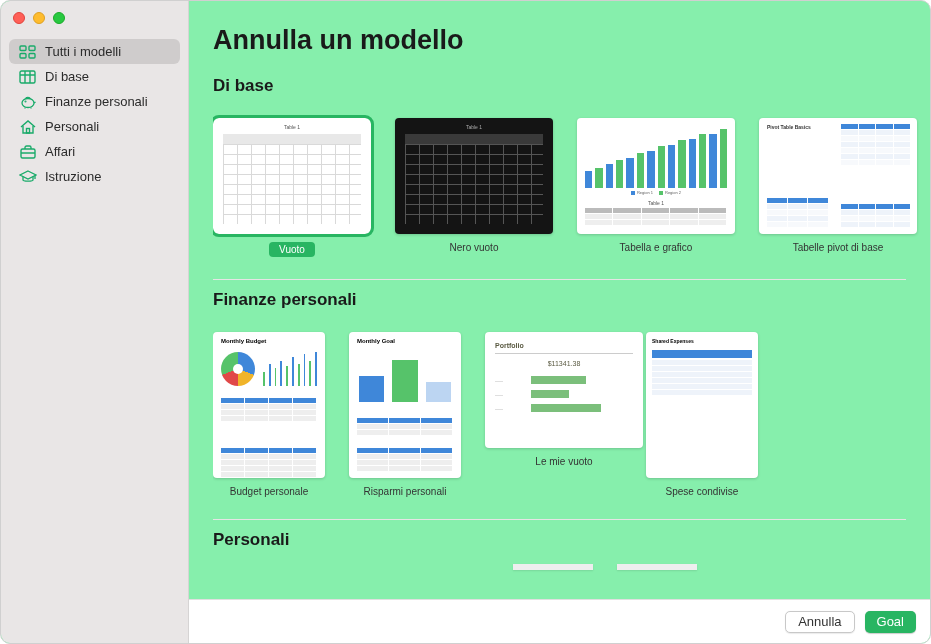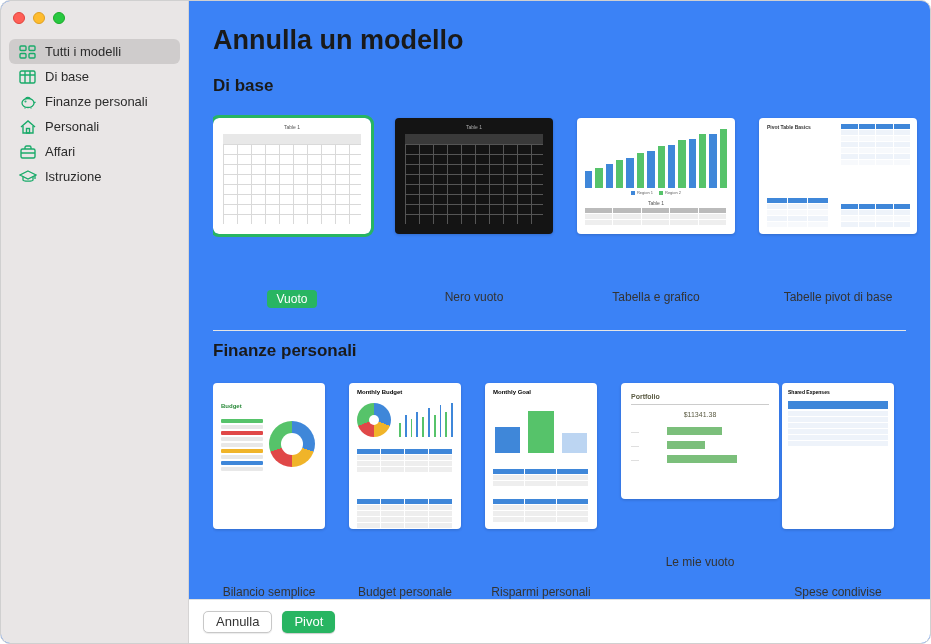--- a/index.html
+++ b/index.html
@@ -1,17 +1,17 @@
 <!DOCTYPE html>
 <html><head>
 <meta charset="utf-8">
 <style>
   * { box-sizing: border-box; margin: 0; padding: 0; }
   html, body { width: 931px; height: 644px; overflow: hidden; font-family: -apple-system, "Helvetica Neue", Arial, sans-serif; background: #fff; }
-  .window { width: 931px; height: 644px; display: flex; flex-direction: column; border: 1px solid #d0d0d0; border-radius: 10px; overflow: hidden; position: relative; background: #3b82f6; }
+  .window { width: 931px; height: 644px; display: flex; flex-direction: column; border: 1px solid #d0d0d0; border-radius: 10px; overflow: hidden; position: relative; background: #86efac; }
   .body-row { flex: 1; display: flex; min-height: 0; }
 
   
   .sidebar { width: 188px; background: #e9e6e6; display: flex; flex-direction: column; border-right: 1px solid #d6d4d4; }
   .traffic { height: 34px; display: flex; align-items: center; gap: 8px; padding-left: 12px; }
   .tl { width: 12px; height: 12px; border-radius: 50%; }
   .tl.red { background: #ff5f57; border: 0.5px solid #e0443e; }
   .tl.yellow { background: #febc2e; border: 0.5px solid #dea123; }
   .tl.green { background: #28c840; border: 0.5px solid #1aab29; }
   .nav { padding: 4px 8px; display: flex; flex-direction: column; gap: 0; }
@@ -27,25 +27,25 @@
   .section-title { font-size: 17px; font-weight: 700; color: #1a1a1a; margin: 10px 0 0 0; }
   .divider { height: 1px; background: #e5e5e5; margin: 8px 24px 0 0; }
   .template-row { display: flex; gap: 24px; padding: 22px 0 14px 0; overflow: hidden; }
   .template { display: flex; flex-direction: column; align-items: center; gap: 8px; width: 158px; flex-shrink: 0; cursor: default; }
   .template.wide { width: 158px; }
   .template.narrow { width: 112px; }
   .thumb { width: 100%; border-radius: 4px; box-shadow: 0 1px 3px rgba(0,0,0,0.18); background: #fff; position: relative; overflow: hidden; }
   .thumb.wide { height: 116px; }
   .thumb.narrow { height: 146px; width: 112px; }
   .thumb.selected { outline: 3px solid #28b562; outline-offset: 0; border-radius: 6px; }
-  .tmpl-label { font-size: 12px; color: #333; text-align: center; margin-top: 48px; }
+  .tmpl-label { font-size: 10px; color: #333; text-align: center; }
   .tmpl-label.badge { background: #28b562; color: #fff; padding: 2px 10px; border-radius: 4px; font-weight: 500; }
 
   
-  .footer { height: 44px; border-top: 1px solid #e0e0e0; display: flex; align-items: center; justify-content: flex-start; gap: 10px; padding: 0 14px; background: #fff; }
+  .footer { height: 44px; border-top: 1px solid #e0e0e0; display: flex; align-items: center; justify-content: flex-end; gap: 10px; padding: 0 14px; background: #fff; }
   .btn { height: 22px; padding: 0 12px; border-radius: 5px; font-size: 13px; display: flex; align-items: center; cursor: default; }
   .btn.secondary { background: #fff; border: 1px solid #c8c8c8; color: #333; box-shadow: 0 0.5px 1px rgba(0,0,0,0.08); }
   .btn.primary { background: #28b562; color: #fff; border: none; font-weight: 500; box-shadow: 0 0.5px 1px rgba(0,0,0,0.2); }
 
   
   .mini-grid { position:absolute; inset:6px; }
   .mini-grid .hdr { position:absolute; top:0; left:20%; right:20%; height:8px; font-size:5px; text-align:center; color:#555; }
   .mini-grid .cells { position:absolute; top:10px; bottom:4px; left:4px; right:4px; background:
     repeating-linear-gradient(to right, #d9d9d9 0 1px, transparent 1px 14px),
     repeating-linear-gradient(to bottom, #d9d9d9 0 1px, transparent 1px 10px);
@@ -360,40 +360,20 @@
             </div>
             <span class="tmpl-label">Tabelle pivot di base</span>
           </div>
 
         </div>
         <div class="divider"></div>
 
         <h2 class="section-title">Finanze personali</h2>
         <div class="template-row">
 
-          <div class="template narrow">
-            <div class="thumb narrow">
-              <div style="position:absolute; top:20px; left:8px; font-size:6px; font-weight:700; color:#2a8a3a;">Budget</div>
-              <div class="budget-lines" style="position:absolute; top:34px; left:8px; width:42px;">
-                <div class="ln" style="background:#56c36a;"></div>
-                <div class="ln" style="background:#e8e8e8;"></div>
-                <div class="ln" style="background:#e04848;"></div>
-                <div class="ln" style="background:#e8e8e8;"></div>
-                <div class="ln" style="background:#e8e8e8;"></div>
-                <div class="ln" style="background:#f0b429;"></div>
-                <div class="ln" style="background:#e8e8e8;"></div>
-                <div class="ln" style="background:#3f87d9;"></div>
-                <div class="ln" style="background:#e8e8e8;"></div>
-              </div>
-              <div style="position:absolute; top:38px; right:10px;">
-                  <div class="donut"></div>
-                </div>
-            </div>
-            <span class="tmpl-label">Bilancio semplice</span>
-          </div>
 
           <div class="template narrow">
             <div class="thumb narrow">
               <div style="position:absolute; top:6px; left:8px; font-size:6px; font-weight:700;">Monthly Budget</div>
               <div style="position:absolute; top:20px; left:8px;">
                   <div class="donut" style="width:34px;height:34px;"></div>
                 </div>
               <div style="position:absolute; top:18px; right:8px; width:54px;">
                 <div class="mini-cols">
                   <div class="cb" style="height:40%; background:#56c36a"></div>
@@ -567,18 +547,18 @@
 
         <h2 class="section-title">Personali</h2>
         <div class="template-row" style="height:16px; padding-top:14px;">
           <div style="margin-left:300px; width:80px; height:6px; background:#eee; box-shadow:0 1px 2px rgba(0,0,0,0.1);"></div>
           <div style="width:80px; height:6px; background:#eee; box-shadow:0 1px 2px rgba(0,0,0,0.1);"></div>
         </div>
       </div>
 
       <div class="footer">
         <div class="btn secondary">Annulla</div>
-        <div class="btn primary">Pivot</div>
+        <div class="btn primary">Goal</div>
       </div>
     </main>
 
   </div>
 </div>
 
 </body></html>

